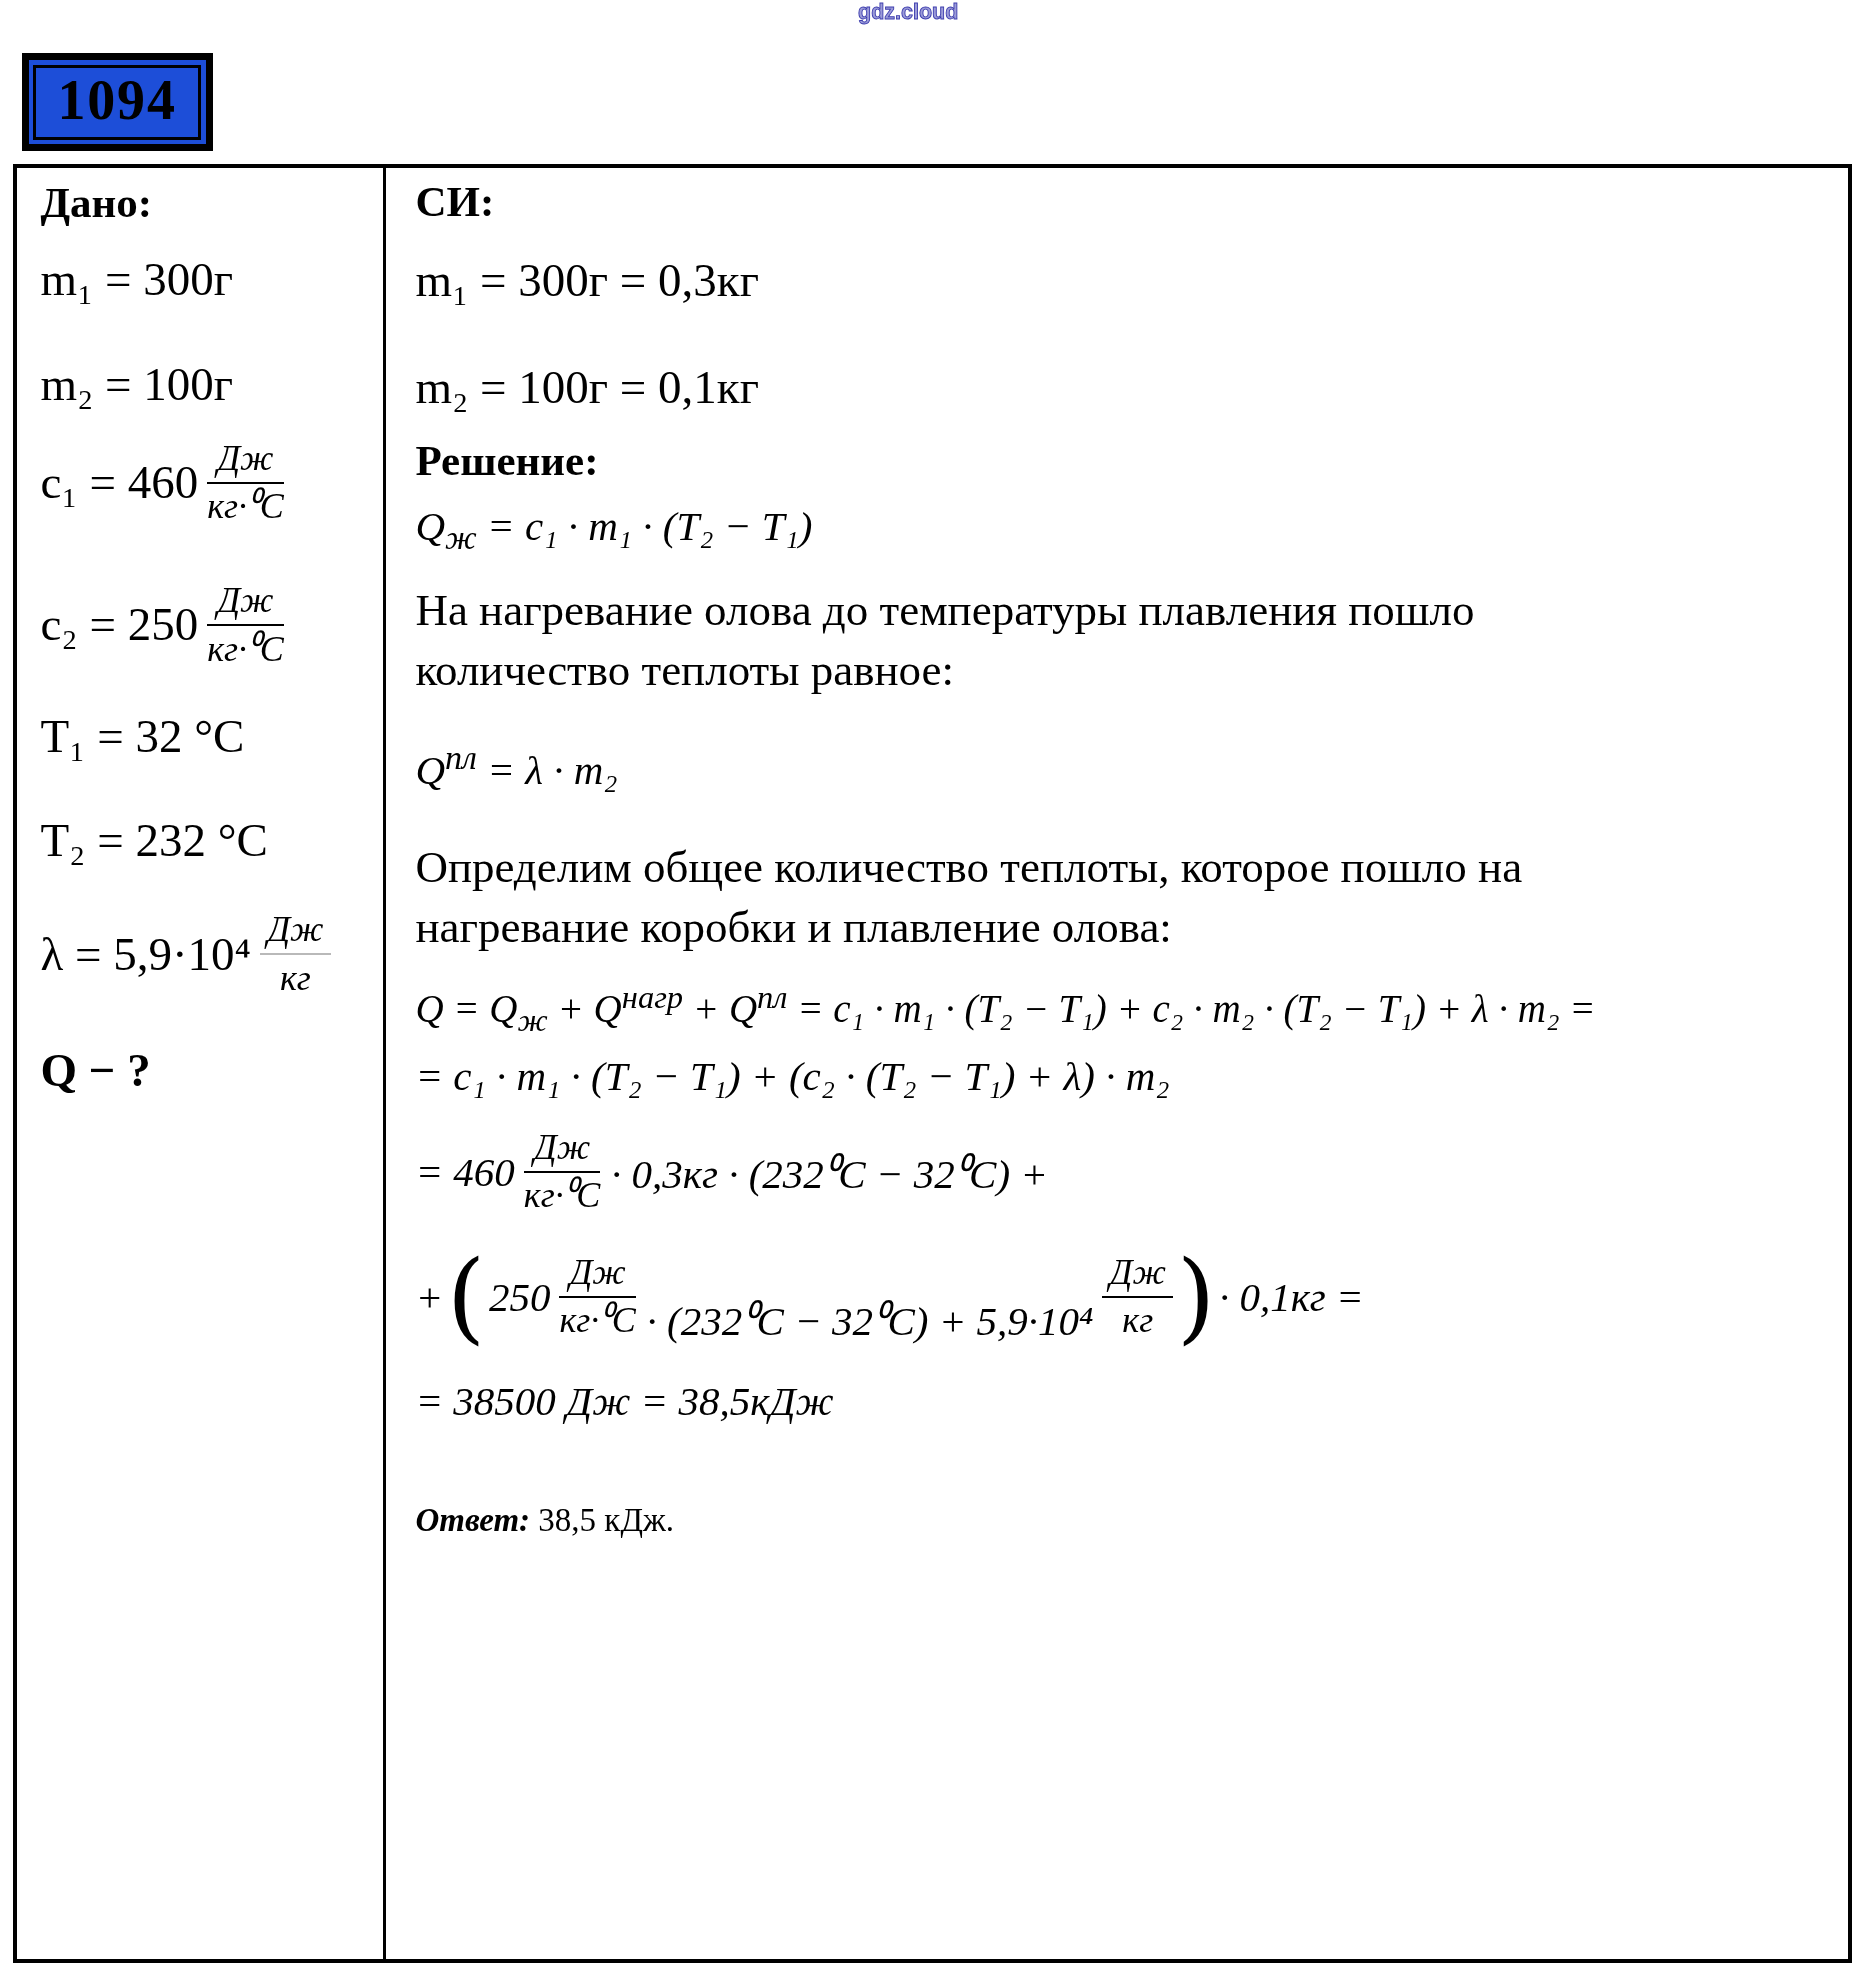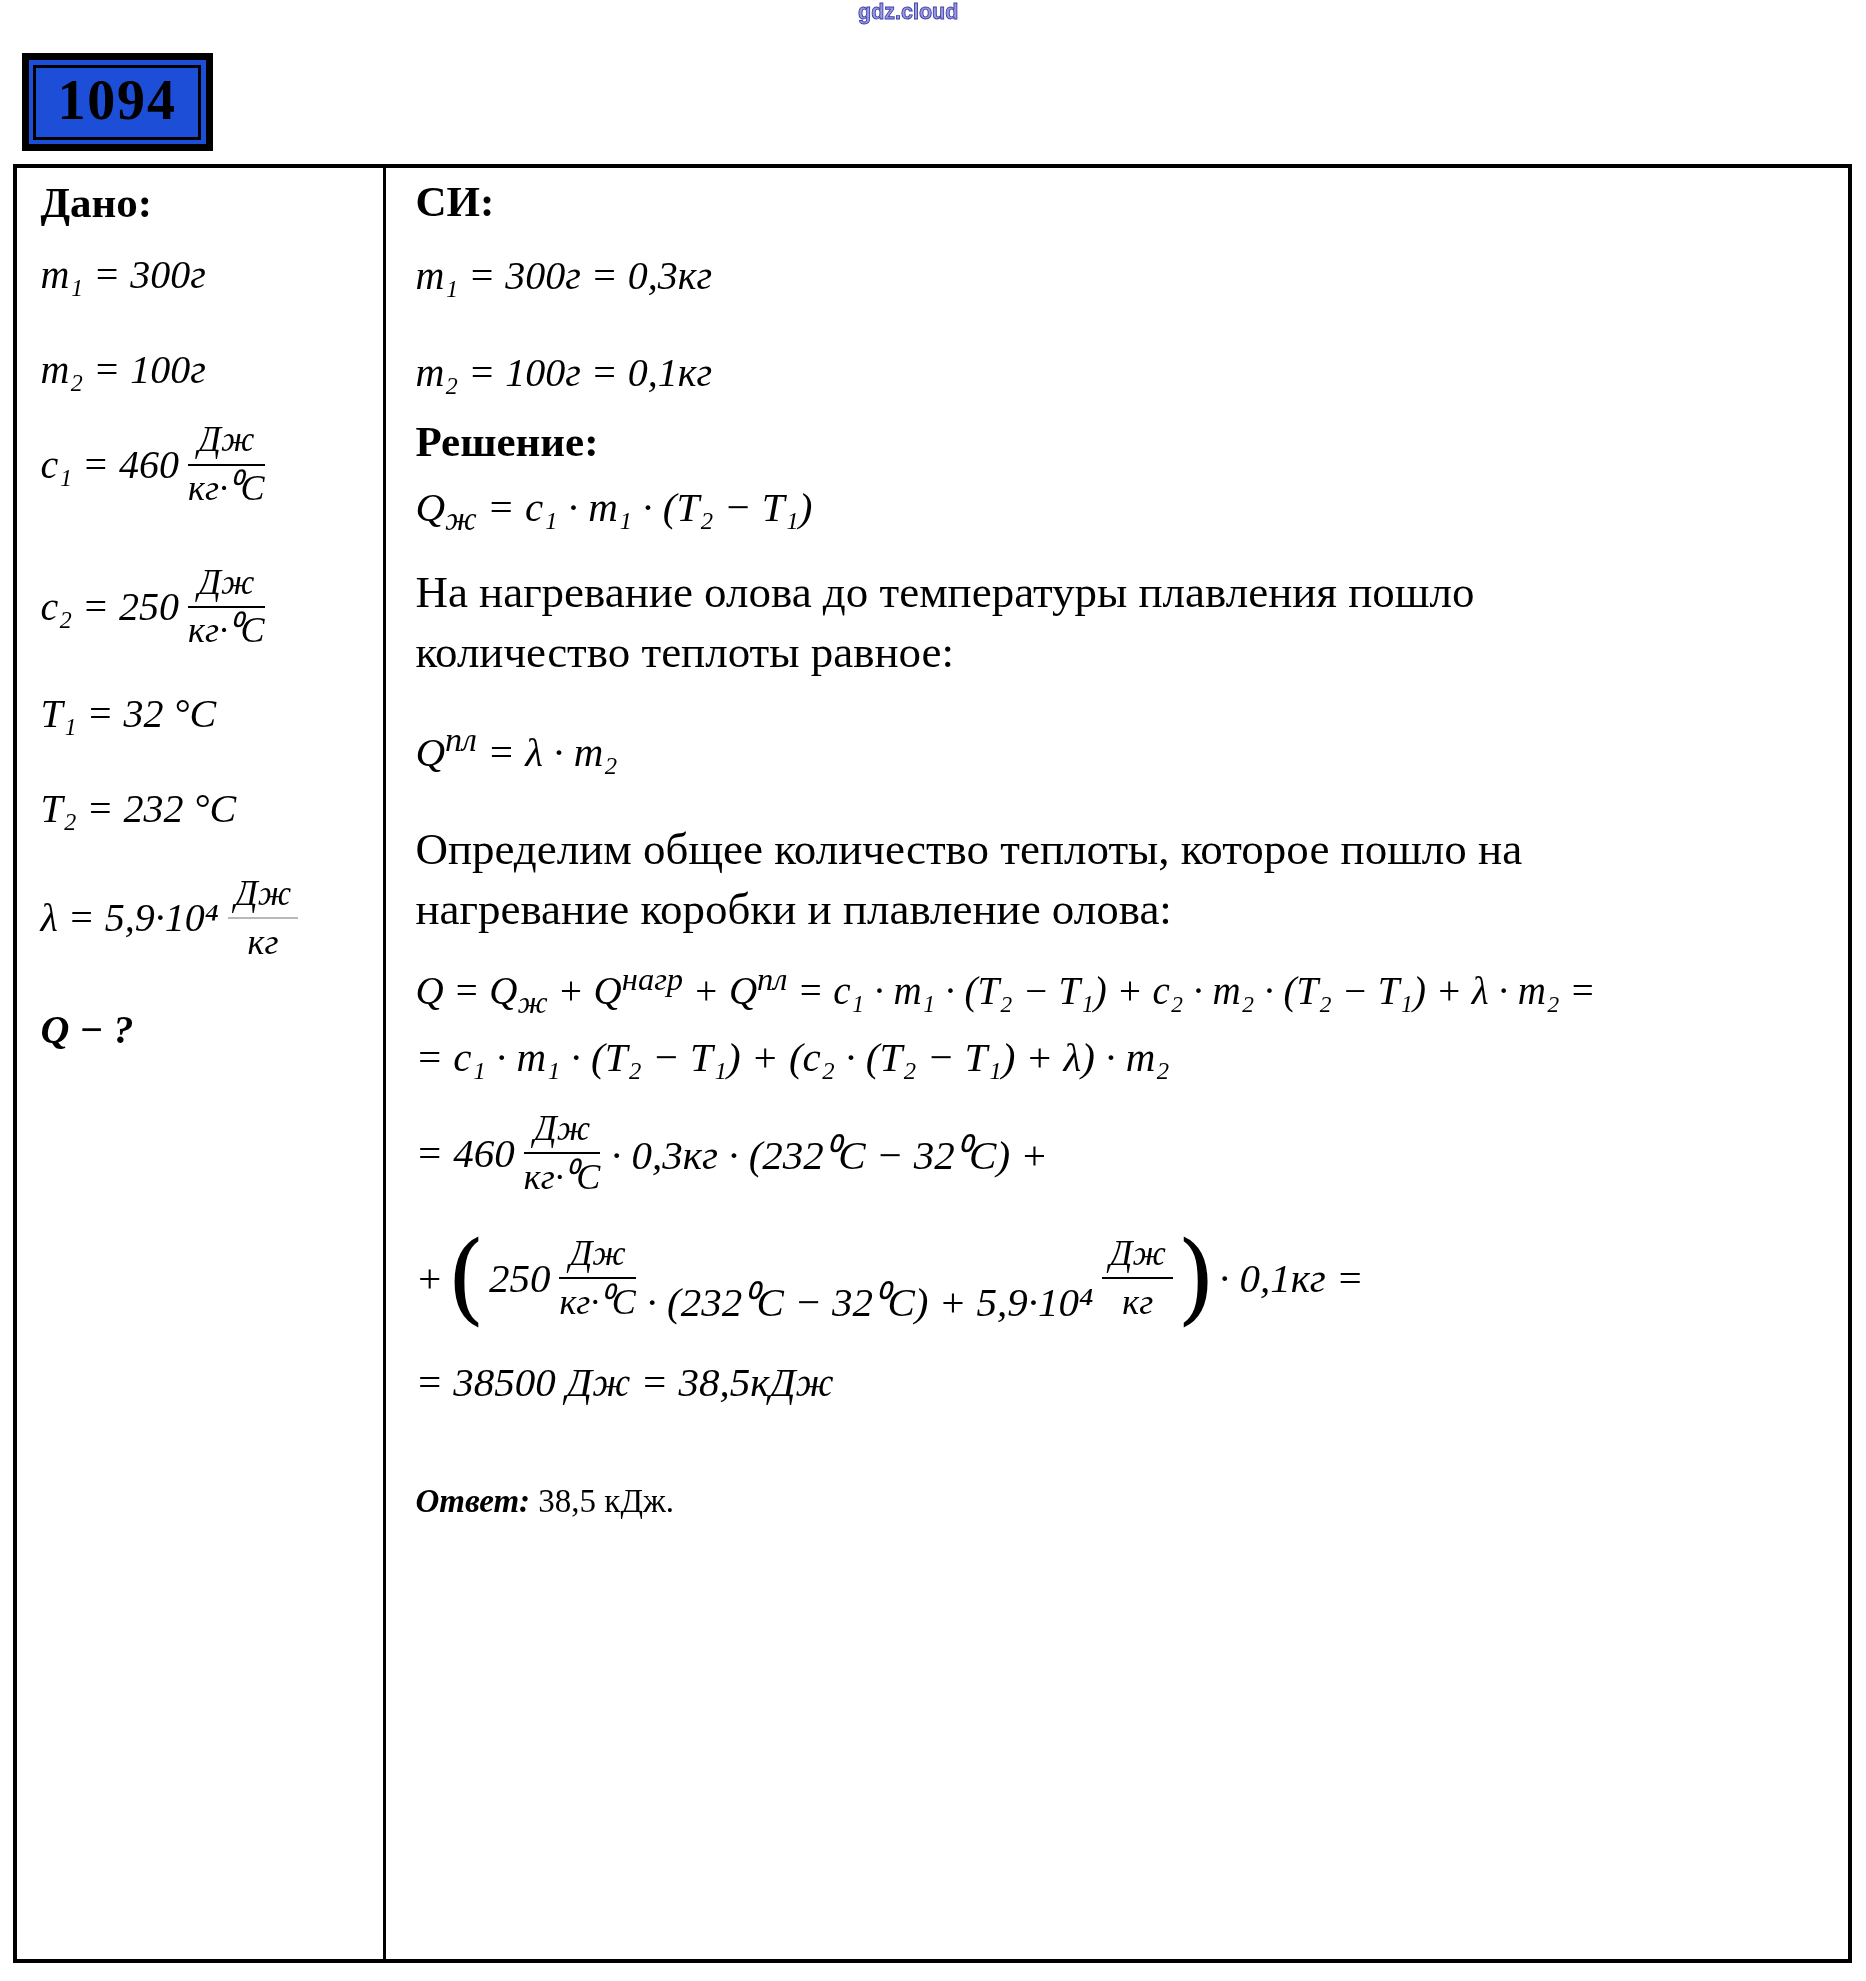--- a/index.html
+++ b/index.html
@@ -39,21 +39,21 @@
     border-right: 3.6px solid #000;
     padding: 8px 9px 0 23px;
   }
   .col-solution {
     flex: 1; box-sizing: border-box;
     padding: 7.2px 27px 0 29px;
   }
 
   .hdr { font-size: 43px; font-weight: bold; line-height: 1.25; }
   .math {
-    font-size: 40px; font-style: italic; line-height: 1.3;
+    font-size: 47px; line-height: 1.3;
     white-space: nowrap;
   }
 
   .mrow { display: flex; align-items: center; }
   .frac {
     display: inline-block; text-align: center;
     font-size: 36px; font-style: italic;
     margin-left: 9px; vertical-align: middle;
     line-height: 1.15;
   }

